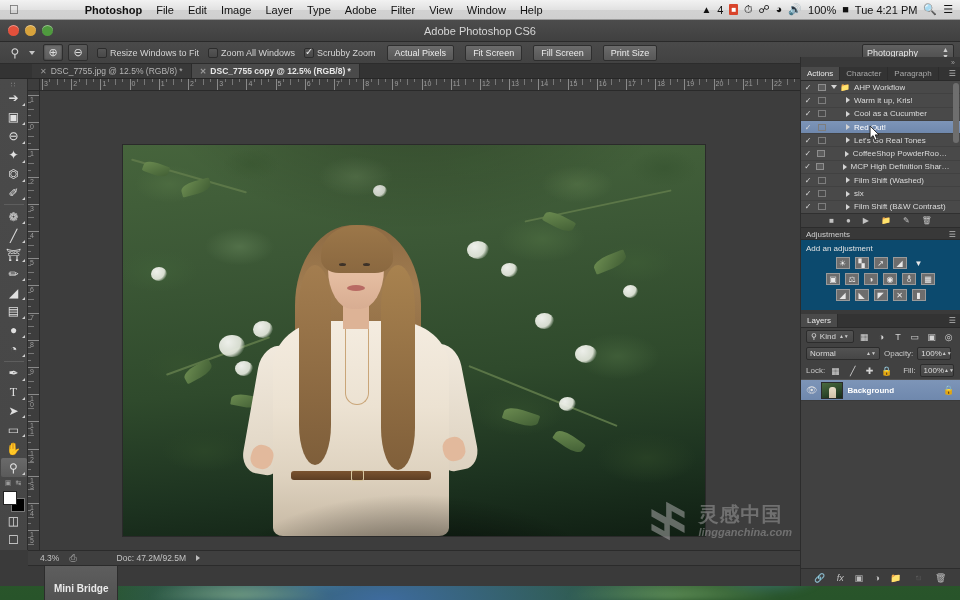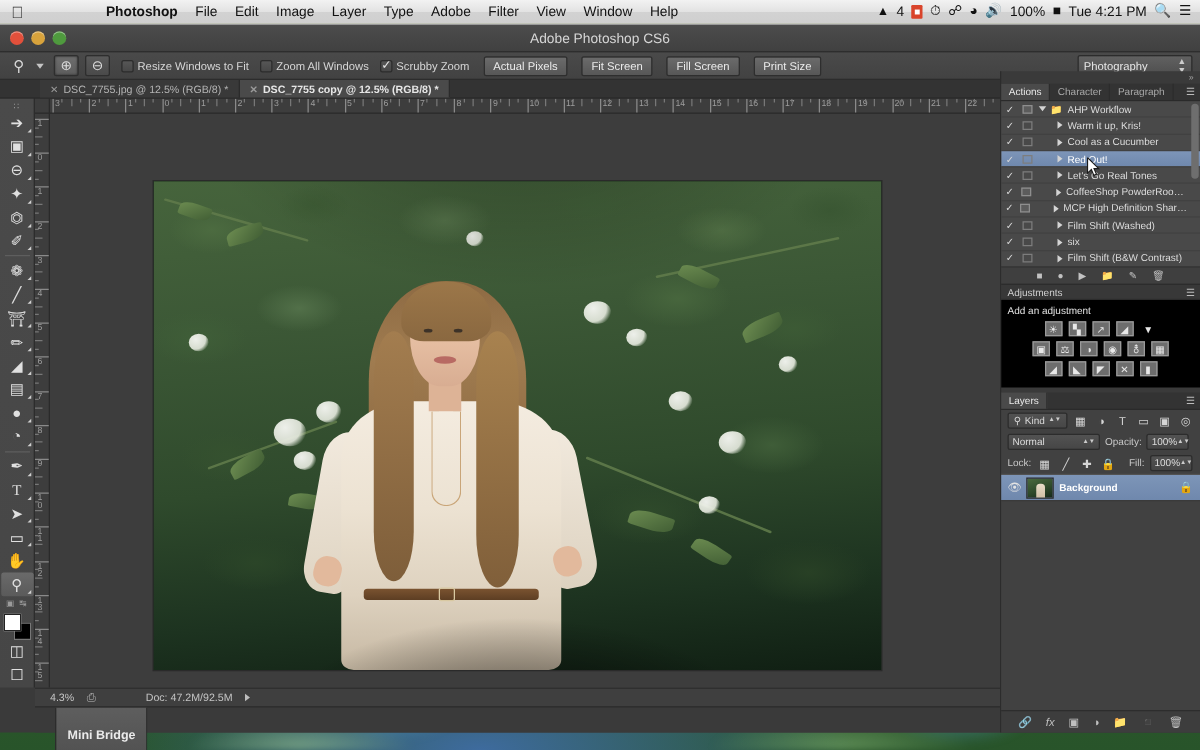--- a/index.html
+++ b/index.html
@@ -344,21 +344,21 @@
   .panel-foot {
     height:14px; background:#3f3f3f; border-top:1px solid #303030;
     display:flex; align-items:center; justify-content:center; gap:12px; font-size:8px; color:#c2c2c2;
   }
 
   .panel-head {
     height:13px; background:#383838; display:flex; align-items:flex-end;
     padding-left:5px; font-size:8px; color:#cfcfcf; border-bottom:1px solid #2c2c2c;
     border-top:1px solid #2c2c2c;
   }
-  .adj-body { background:#000000; padding:4px 5px 5px; }
+  .adj-body { background:#0c4a6e; padding:4px 5px 5px; }
   .adj-title { font-size:8px; color:#e2e2e2; margin-bottom:4px; }
   .adj-row { display:flex; justify-content:center; gap:5px; margin-bottom:4px; }
   .adj-ic {
     width:14px;height:12px; border:1px solid #9a9a9a; background:#6d6d6d;
     display:flex;align-items:center;justify-content:center; font-size:8px; color:#e8e8e8;
   }
 
   .layers-body { background:#414141; flex:1; display:flex; flex-direction:column; }
   .lrow { display:flex; align-items:center; gap:4px; padding:2px 5px; font-size:8px; }
   .lfilter {
@@ -792,20 +792,30 @@
         <div class="m-eye" style="left:216px;top:118px;"></div>
         <div class="m-eye" style="left:240px;top:118px;"></div>
         <div class="m-lip"></div>
         <div class="m-necklace"></div>
         <div class="m-belt"></div>
         <div class="m-belt-buckle"></div>
 
         <div class="ph-dark"></div>
       </div>
 
+      <div class="wm">
+        <svg class="wm-logo" viewBox="0 0 100 100">
+          <path d="M46 8 L86 30 L86 44 L58 28 L58 44 L86 60 L86 76 L46 54 Z" fill="#a8a8a8"></path>
+          <path d="M54 92 L14 70 L14 56 L42 72 L42 56 L14 40 L14 24 L54 46 Z" fill="#a8a8a8"></path>
+        </svg>
+        <div class="wm-text">
+          <span class="wm-cn">灵感中国</span>
+          <span class="wm-en">lingganchina.com</span>
+        </div>
+      </div>
     </div>
 
     <div class="statusbar">
       <span>4.3%</span>
       <span class="sb-ic">⎙</span>
       <span style="margin-left:30px">Doc: 47.2M/92.5M</span>
       <span class="sb-tri"></span>
     </div>
 
     <div class="minibridge">

